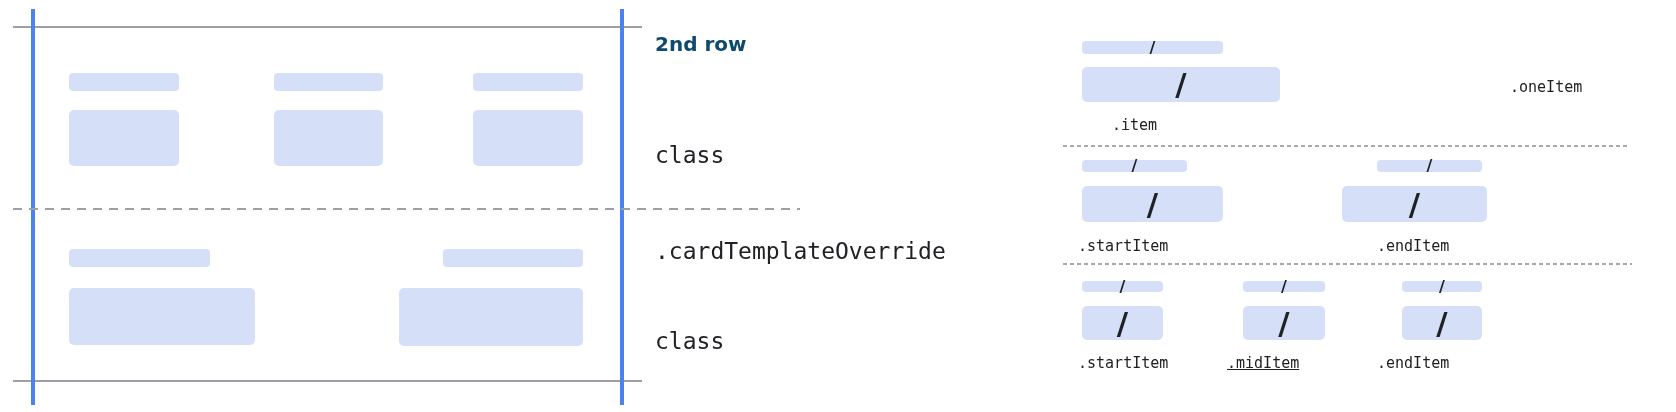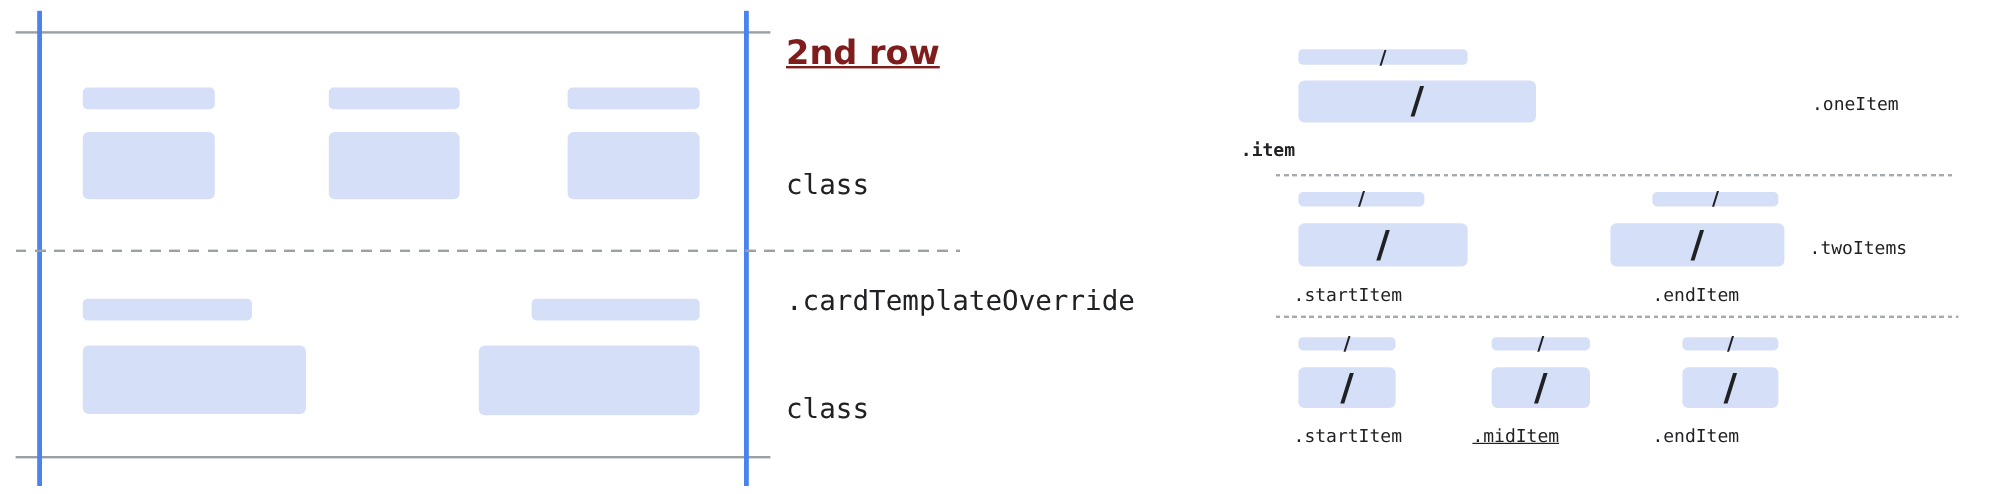--- a/index.html
+++ b/index.html
@@ -18,21 +18,21 @@
   .box{position:absolute;background:#d5e0f8;border-radius:5px;}
   
   .slashbar{position:absolute;background:#d5e0f8;border-radius:4px;
             display:flex;align-items:center;justify-content:center;overflow:visible;}
   .slash{font-family:"DejaVu Sans","Liberation Sans",sans-serif;font-weight:700;
          color:#202124;line-height:1;}
   .slash-sm{font-size:16px;}
   .slash-lg{font-size:31px;}
   
   .heading{position:absolute;font-family:"DejaVu Sans","Liberation Sans",sans-serif;
-           font-weight:700;font-size:28px;line-height:34px;color:#7f1d1d;white-space:nowrap;text-decoration:underline;}
+           font-weight:700;font-size:20px;line-height:34px;color:#0c4a6e;white-space:nowrap;}
   .code{position:absolute;font-size:23px;line-height:32px;white-space:pre;color:#202124;}
   .mlabel{position:absolute;font-size:15px;line-height:26px;white-space:nowrap;color:#202124;}
 </style>
 </head>
 <body>
 
 <div class="abs" style="left:0;top:0;width:1676px;height:412px;">
 
   <div class="hline" style="left:13px;top:26px;width:629px;"></div>
   <div class="hline" style="left:13px;top:380px;width:629px;"></div>
@@ -65,39 +65,38 @@
     
     
   </div>
 
   <div class="slashbar" style="left:1082px;top:41px;width:141px;height:13px;">
     <span class="slash slash-sm">/</span>
   </div>
   <div class="slashbar" style="left:1082px;top:67px;width:198px;height:35px;border-radius:5px;">
     <span class="slash slash-lg">/</span>
   </div>
-  <div class="mlabel" style="left:1034px;top:112px;font-weight:bold;">.item</div>
+  <div class="mlabel" style="left:1112px;top:112px;">.item</div>
   <div class="mlabel" style="left:1510px;top:74px;">.oneItem</div>
   <div class="dotline" style="left:1063px;top:145px;width:567px;"></div>
 
   <div class="slashbar" style="left:1082px;top:160px;width:105px;height:12px;">
     <span class="slash slash-sm">/</span>
   </div>
   <div class="slashbar" style="left:1377px;top:160px;width:105px;height:12px;">
     <span class="slash slash-sm">/</span>
   </div>
   <div class="slashbar" style="left:1082px;top:186px;width:141px;height:36px;border-radius:5px;">
     <span class="slash slash-lg">/</span>
   </div>
   <div class="slashbar" style="left:1342px;top:186px;width:145px;height:36px;border-radius:5px;">
     <span class="slash slash-lg">/</span>
   </div>
   <div class="mlabel" style="left:1078px;top:233px;">.startItem</div>
   <div class="mlabel" style="left:1377px;top:233px;">.endItem</div>
-  <div class="mlabel" style="left:1508px;top:194px;">.twoItems</div>
   <div class="dotline" style="left:1063px;top:263px;width:569px;"></div>
 
   <div class="slashbar" style="left:1082px;top:281px;width:81px;height:11px;">
     <span class="slash slash-sm">/</span>
   </div>
   <div class="slashbar" style="left:1243px;top:281px;width:82px;height:11px;">
     <span class="slash slash-sm">/</span>
   </div>
   <div class="slashbar" style="left:1402px;top:281px;width:80px;height:11px;">
     <span class="slash slash-sm">/</span>

